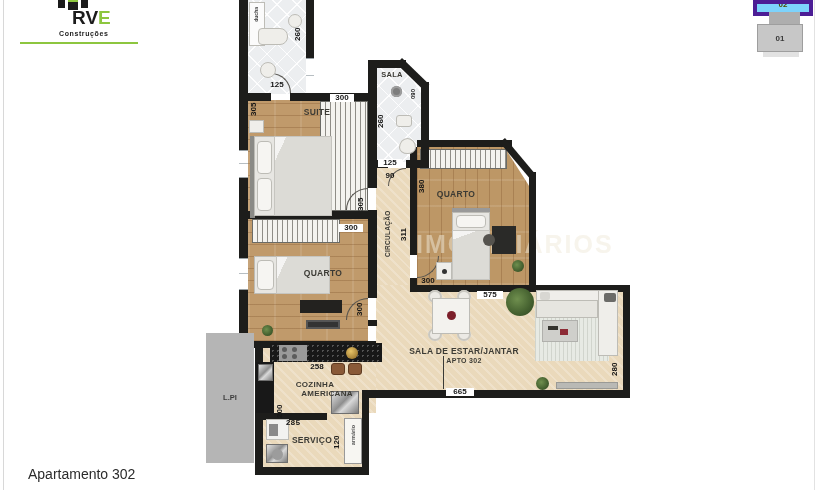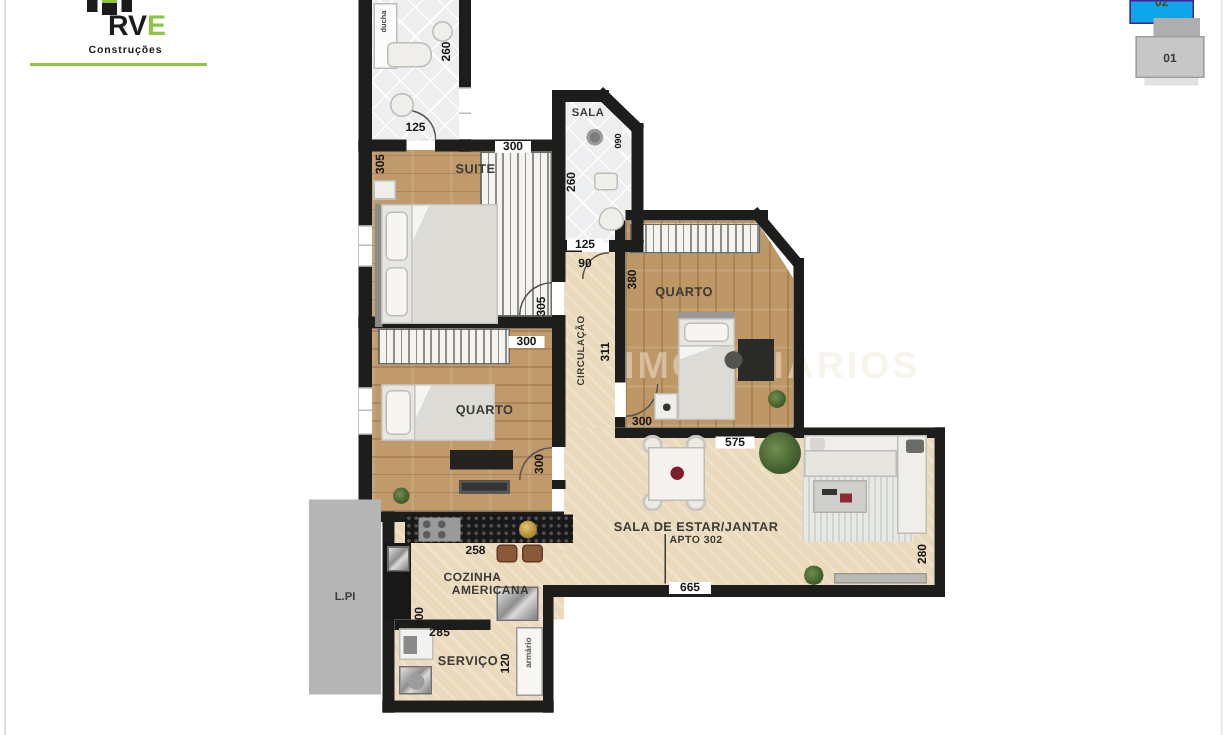--- a/index.html
+++ b/index.html
@@ -55,21 +55,21 @@
     <div class="abs" style="left:68px;top:0;width:10px;height:8px;background:#1b1b1b;border-top:2px solid #8dc63f;"></div>
     <div class="abs" style="left:81px;top:0;width:7px;height:8px;background:#1b1b1b;"></div>
     <div class="abs" style="left:56px;top:8px;font-size:19px;font-weight:bold;line-height:1;">
       <span style="color:#1b1b1b;margin-left:16px;">RV</span><span style="color:#8dc63f;">E</span>
     </div>
     <div class="abs" style="left:59px;top:30px;font-size:7px;font-weight:bold;color:#1b1b1b;letter-spacing:.6px;">Construções</div>
     <div class="abs" style="left:20px;top:42px;width:118px;height:2px;background:#8dc63f;"></div>
   </div>
 
   <div class="abs" style="left:745px;top:0;width:70px;height:62px;">
-    <div class="abs" style="left:8px;top:0;width:43px;height:16px;background:#0ea5e9;border:1px solid #4c1d95;box-sizing:border-box;overflow:hidden;">
+    <div class="abs" style="left:8px;top:0;width:60px;height:16px;background:#7dd3fc;border:4px solid #4c1d95;box-sizing:border-box;overflow:hidden;">
       <div style="position:absolute;left:0;right:0;top:-4px;text-align:center;font-size:8px;font-weight:bold;color:#4c4a00;">02</div>
     </div>
     <div class="abs" style="left:24px;top:12px;width:31px;height:13px;background:#aeaeae;"></div>
     <div class="abs" style="left:12px;top:24px;width:46px;height:28px;background:#c7c7c7;border:1px solid #9e9e9e;box-sizing:border-box;">
       <div style="position:absolute;left:0;right:0;top:9px;text-align:center;font-size:8px;font-weight:bold;color:#3a3a3a;">01</div>
     </div>
     <div class="abs" style="left:18px;top:52px;width:36px;height:5px;background:#e2e2e2;"></div>
   </div>
 
   <div class="tile" style="left:247px;top:0;width:60px;height:94px;"></div>
@@ -238,14 +238,15 @@
   <div class="dim" style="left:417px;top:277px;width:22px;">300</div>
   <div class="dim chip" style="left:477px;top:291px;width:22px;">575</div>
   <div class="dim chip" style="left:446px;top:388px;width:24px;">665</div>
   <div class="abs" style="left:443px;top:356px;width:1px;height:33px;background:#3a3a36;"></div>
   <div class="dim vert" style="left:611px;top:356px;height:26px;">280</div>
   <div class="dim" style="left:306px;top:363px;width:22px;">258</div>
   <div class="dim vert" style="left:276px;top:399px;height:24px;">200</div>
   <div class="dim" style="left:282px;top:419px;width:22px;font-family:Liberation Mono, monospace;">285</div>
   <div class="dim vert" style="left:333px;top:430px;height:24px;">120</div>
 
+  <div class="footer" style="left:28px;top:466px;">Apartamento 302</div>
 
 </div>
 
 </body></html>

